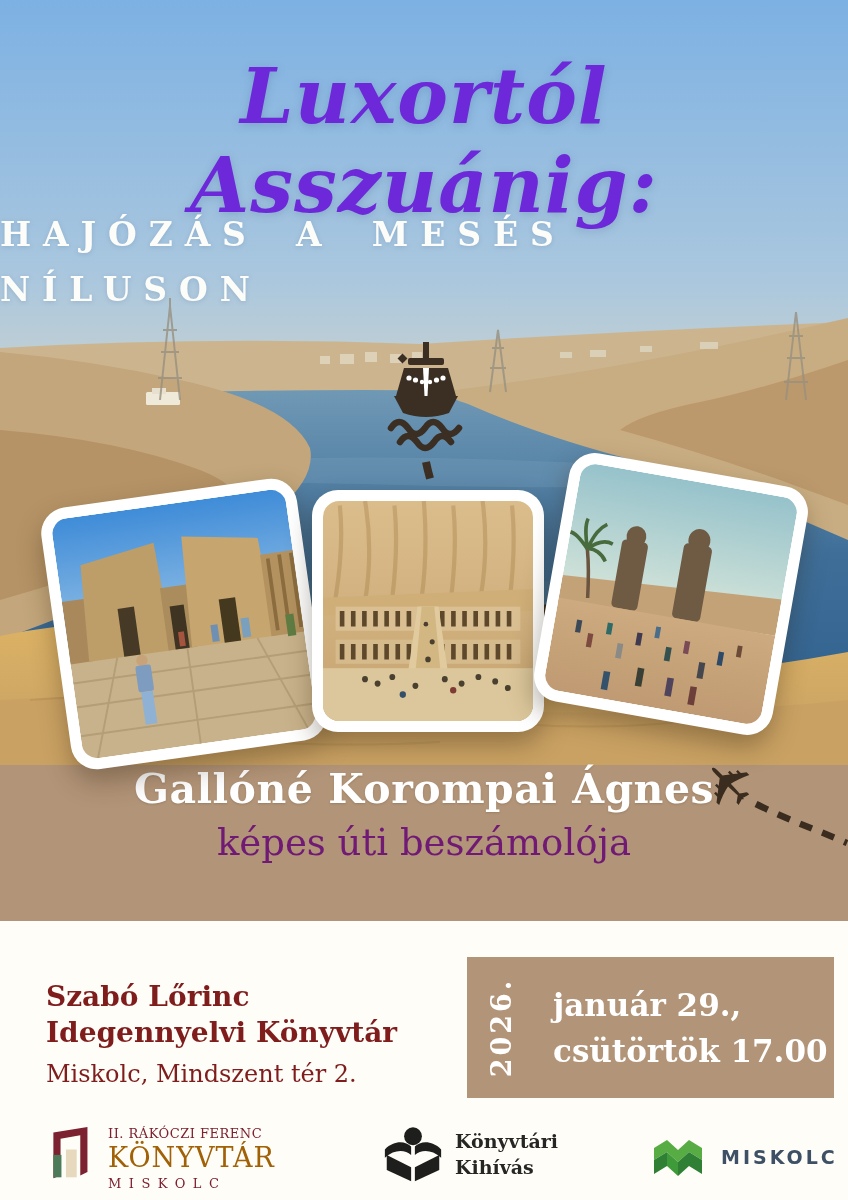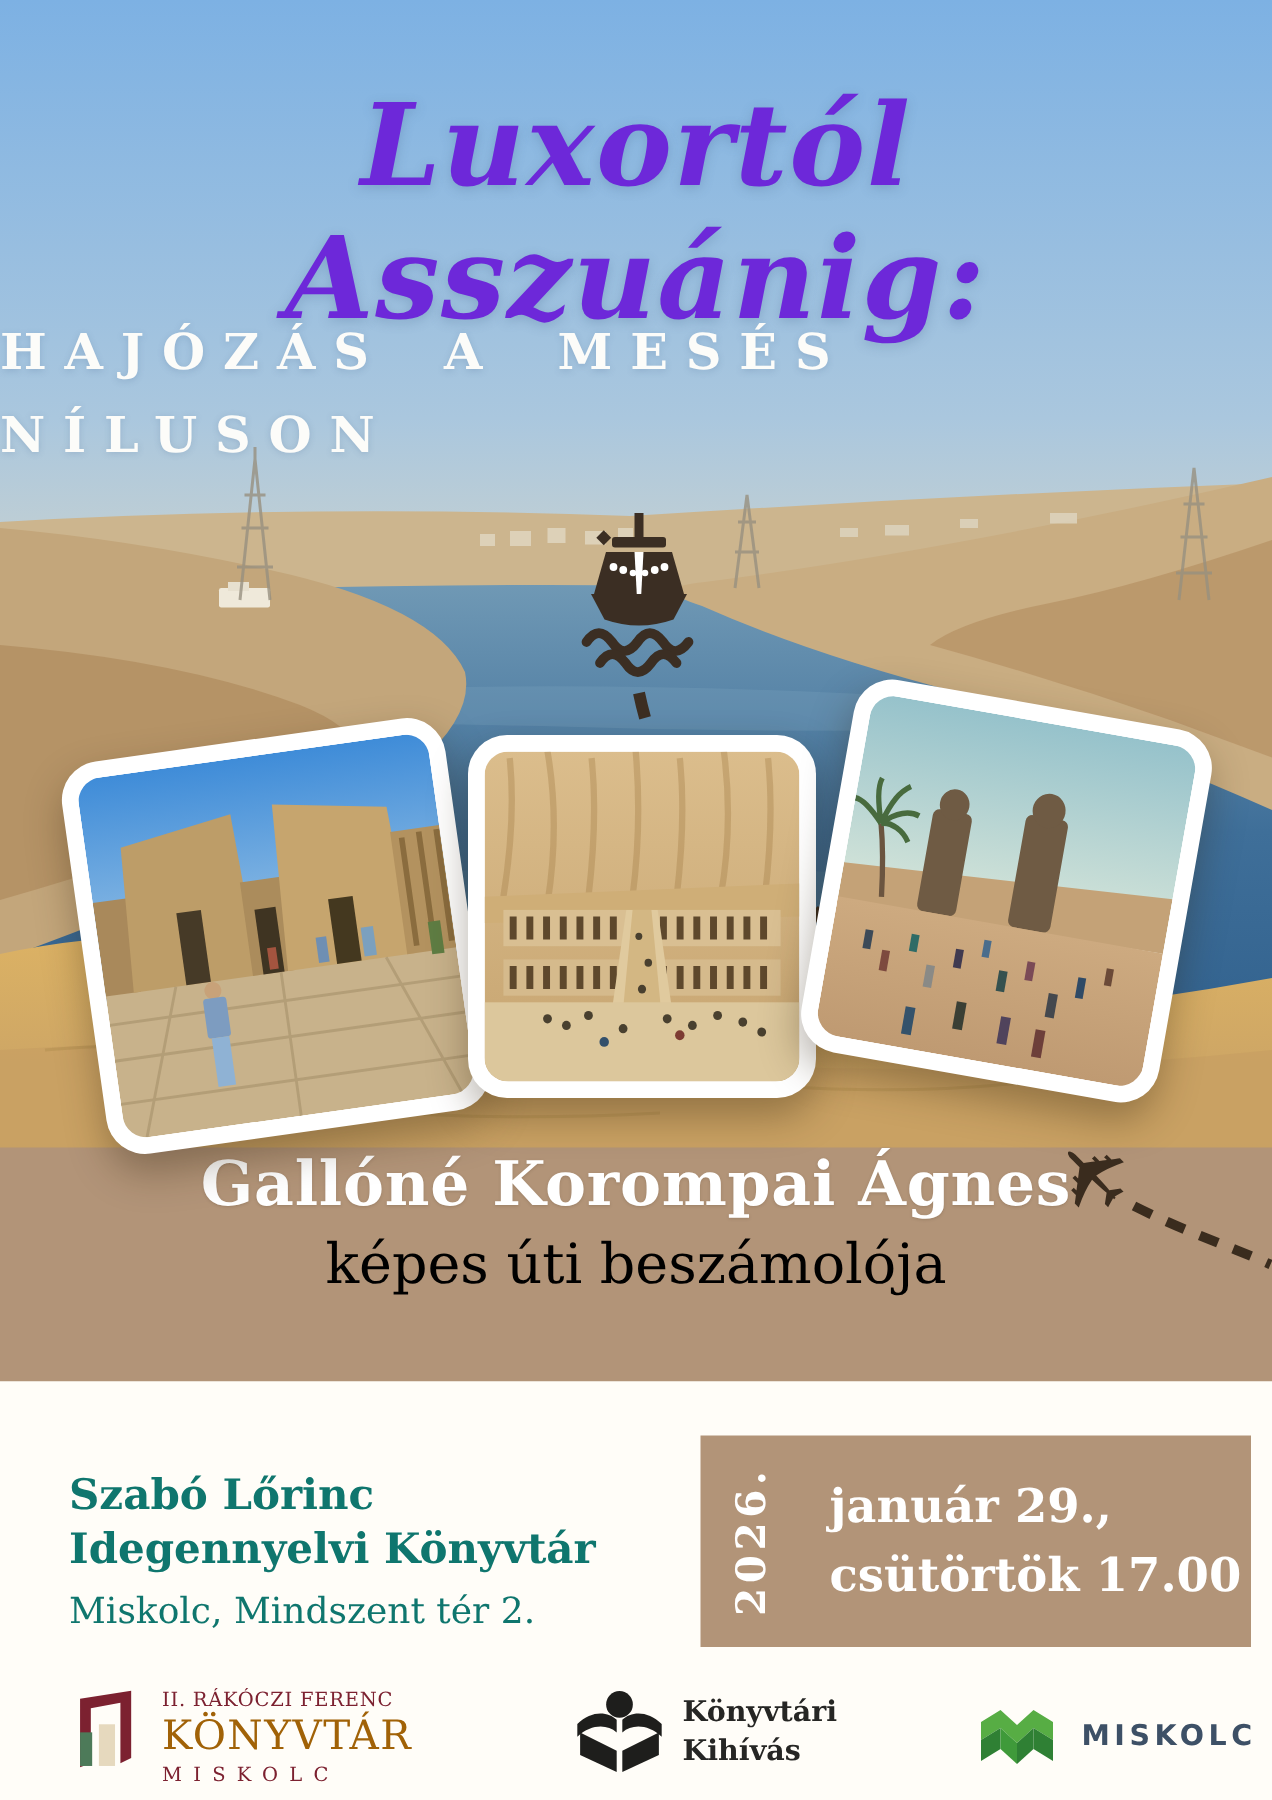--- a/index.html
+++ b/index.html
@@ -32,25 +32,25 @@
   .pol .ph{width:100%;height:100%;border-radius:16px;overflow:hidden;}
   .pol .ph svg{display:block;width:100%;height:100%;}
   .p1{left:55px;top:492px;width:258px;height:264px;transform:rotate(-8deg);}
   .p2{left:312px;top:490px;width:232px;height:242px;}
   .p3{left:550px;top:468px;width:242px;height:252px;transform:rotate(10deg);}
 
   
   .band{left:0;top:765px;width:848px;height:156px;background:#b29478;z-index:1;}
   .band-name{text-align:center;color:#ffffff;font-weight:bold;
     font-size:41px;letter-spacing:.5px;text-shadow:0 1px 2px rgba(90,70,50,.25);}
-  .band-tag{margin-top:8px;text-align:center;color:#000000;font-size:37px;}
+  .band-tag{margin-top:8px;text-align:center;color:#701a75;font-size:37px;}
 
   
   .footer{left:0;top:921px;width:848px;height:279px;background:#fffdf8;z-index:1;}
-  .venue{position:absolute;left:46px;top:58px;color:#0f766e;}
+  .venue{position:absolute;left:46px;top:58px;color:#7f1d1d;}
   .venue-line{font-size:28px;font-weight:bold;line-height:1.3;}
   .venue-address{font-size:24px;margin-top:8px;}
 
   .datebox{position:absolute;left:467px;top:36px;width:367px;height:141px;background:#b29478;}
   .year-wrap{position:absolute;left:6px;top:0;width:58px;height:100%;
     display:flex;align-items:center;justify-content:center;}
   .year{transform:rotate(-90deg);color:#ffffff;font-weight:bold;font-size:27px;
     letter-spacing:3px;white-space:nowrap;}
   .datelines{position:absolute;left:86px;top:50%;transform:translateY(-50%);
     color:#ffffff;font-weight:bold;font-size:31px;line-height:1.5;white-space:nowrap;}

